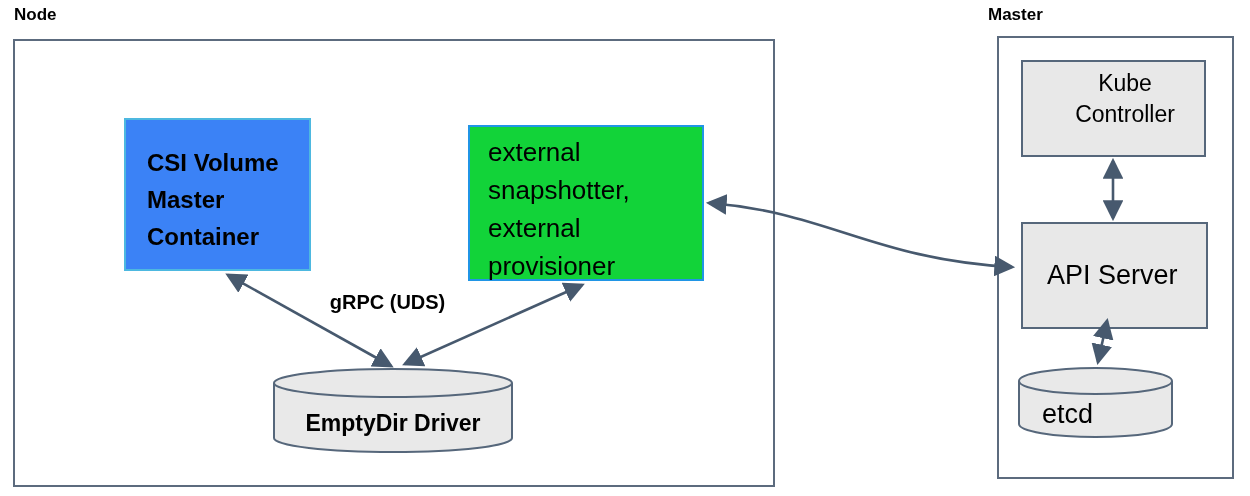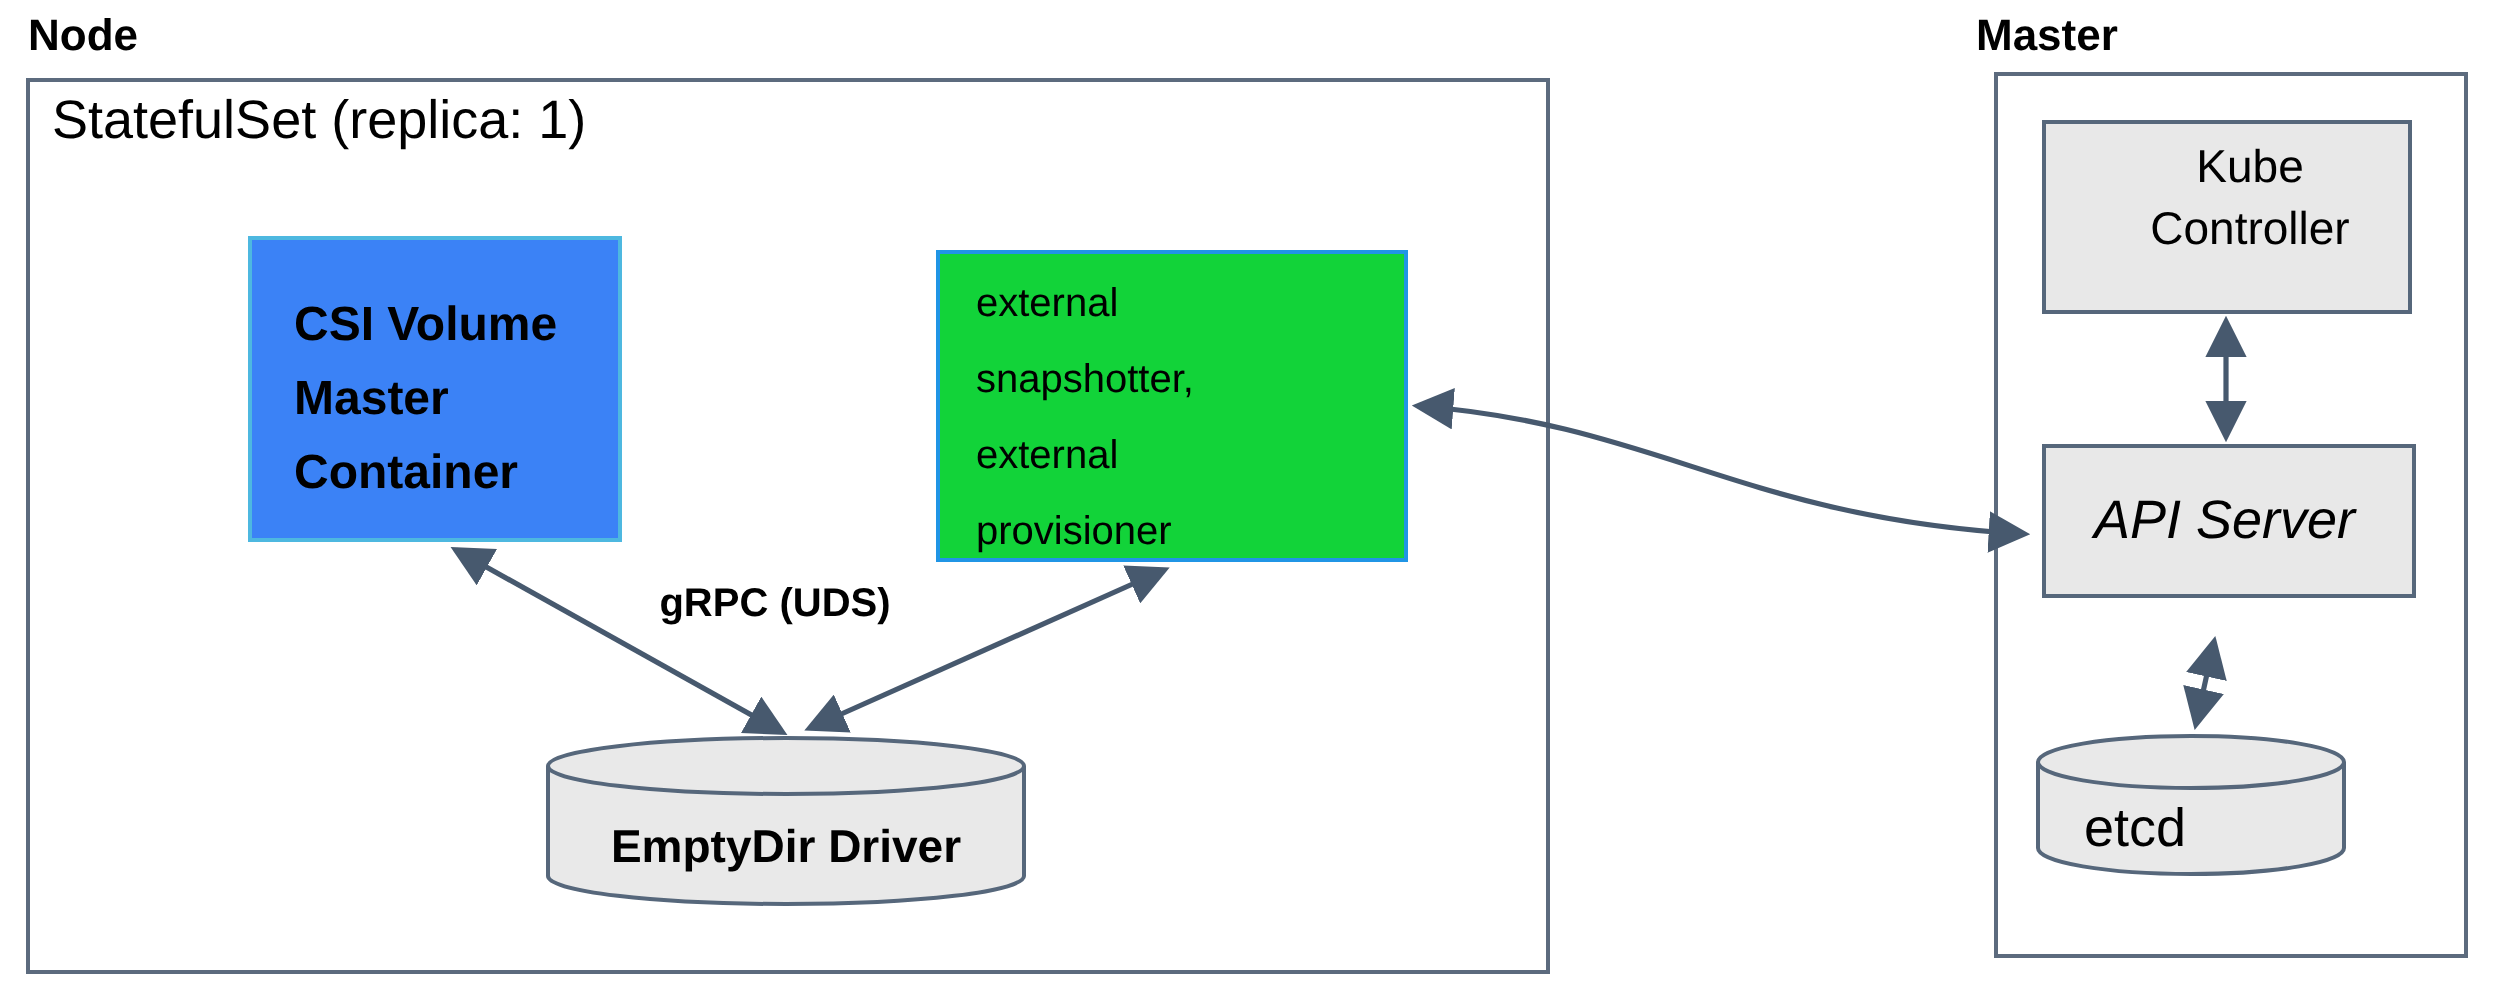--- a/index.html
+++ b/index.html
@@ -11,21 +11,21 @@
   .canvas {
     position: relative;
     width: 1250px;
     height: 496px;
     background: #ffffff;
     overflow: hidden;
   }
   .abs { position: absolute; }
 
   .outer-label {
-    font-size: 22px;
+    font-size: 17px;
     font-weight: bold;
     color: #000000;
   }
   .outer-box {
     border: 2px solid #5C6B7E;
     background: transparent;
     box-sizing: border-box;
   }
   .statefulset-label {
     font-size: 27px;
@@ -40,21 +40,21 @@
     font-size: 24px;
     font-weight: bold;
     line-height: 37px;
     color: #000000;
   }
   .sidecar-box {
     background: #12D339;
     border: 2px solid #2095E5;
     box-sizing: border-box;
     padding: 6px 0 0 18px;
-    font-size: 20px;
+    font-size: 26px;
     line-height: 38px;
     color: #000000;
   }
   .line { display: block; }
   .grpc-label {
     font-size: 20px;
     font-weight: bold;
     color: #000000;
     text-align: center;
     white-space: nowrap;
@@ -101,21 +101,20 @@
 </style>
 </head>
 <body>
 
 <div class="canvas">
 
   <div class="abs outer-label" style="left:14px; top:5px;">Node</div>
 
   <div class="abs outer-box" style="left:13px; top:39px; width:762px; height:448px;"></div>
 
-  <div class="abs statefulset-label" style="left:26px; top:45px;">StatefulSet (replica: 1)</div>
 
   <div class="abs csi-box" style="left:124px; top:118px; width:187px; height:153px;">
     <span class="line">CSI Volume</span>
     <span class="line">Master</span>
     <span class="line">Container</span>
   </div>
 
   <div class="abs sidecar-box" style="left:468px; top:125px; width:236px; height:156px;">
     <span class="line">external</span>
     <span class="line">snapshotter,</span>
@@ -129,21 +128,21 @@
 
   <div class="abs outer-label" style="left:988px; top:5px;">Master</div>
 
   <div class="abs outer-box" style="left:997px; top:36px; width:237px; height:443px;"></div>
 
   <div class="abs gray-box kcm-box" style="left:1021px; top:60px; width:185px; height:97px;">
     <span class="line">Kube</span>
     <span class="line">Controller</span>
   </div>
 
-  <div class="abs gray-box api-box" style="left:1021px; top:222px; width:187px; height:77px;font-style:italic;">
+  <div class="abs gray-box api-box" style="left:1021px; top:222px; width:187px; height:107px;">
     <span>API Server</span>
   </div>
 
   <div class="abs cyl-label etcd-label" style="left:1042px; top:399px;">etcd</div>
 
   <svg class="overlay" viewBox="0 0 1250 496">
     <defs>
       <marker id="arrow" viewBox="0 0 10 10" refX="8.5" refY="5" markerWidth="8" markerHeight="8" orient="auto-start-reverse">
         <path d="M0,0 L10,5 L0,10 z" fill="#47596E"></path>
       </marker>

